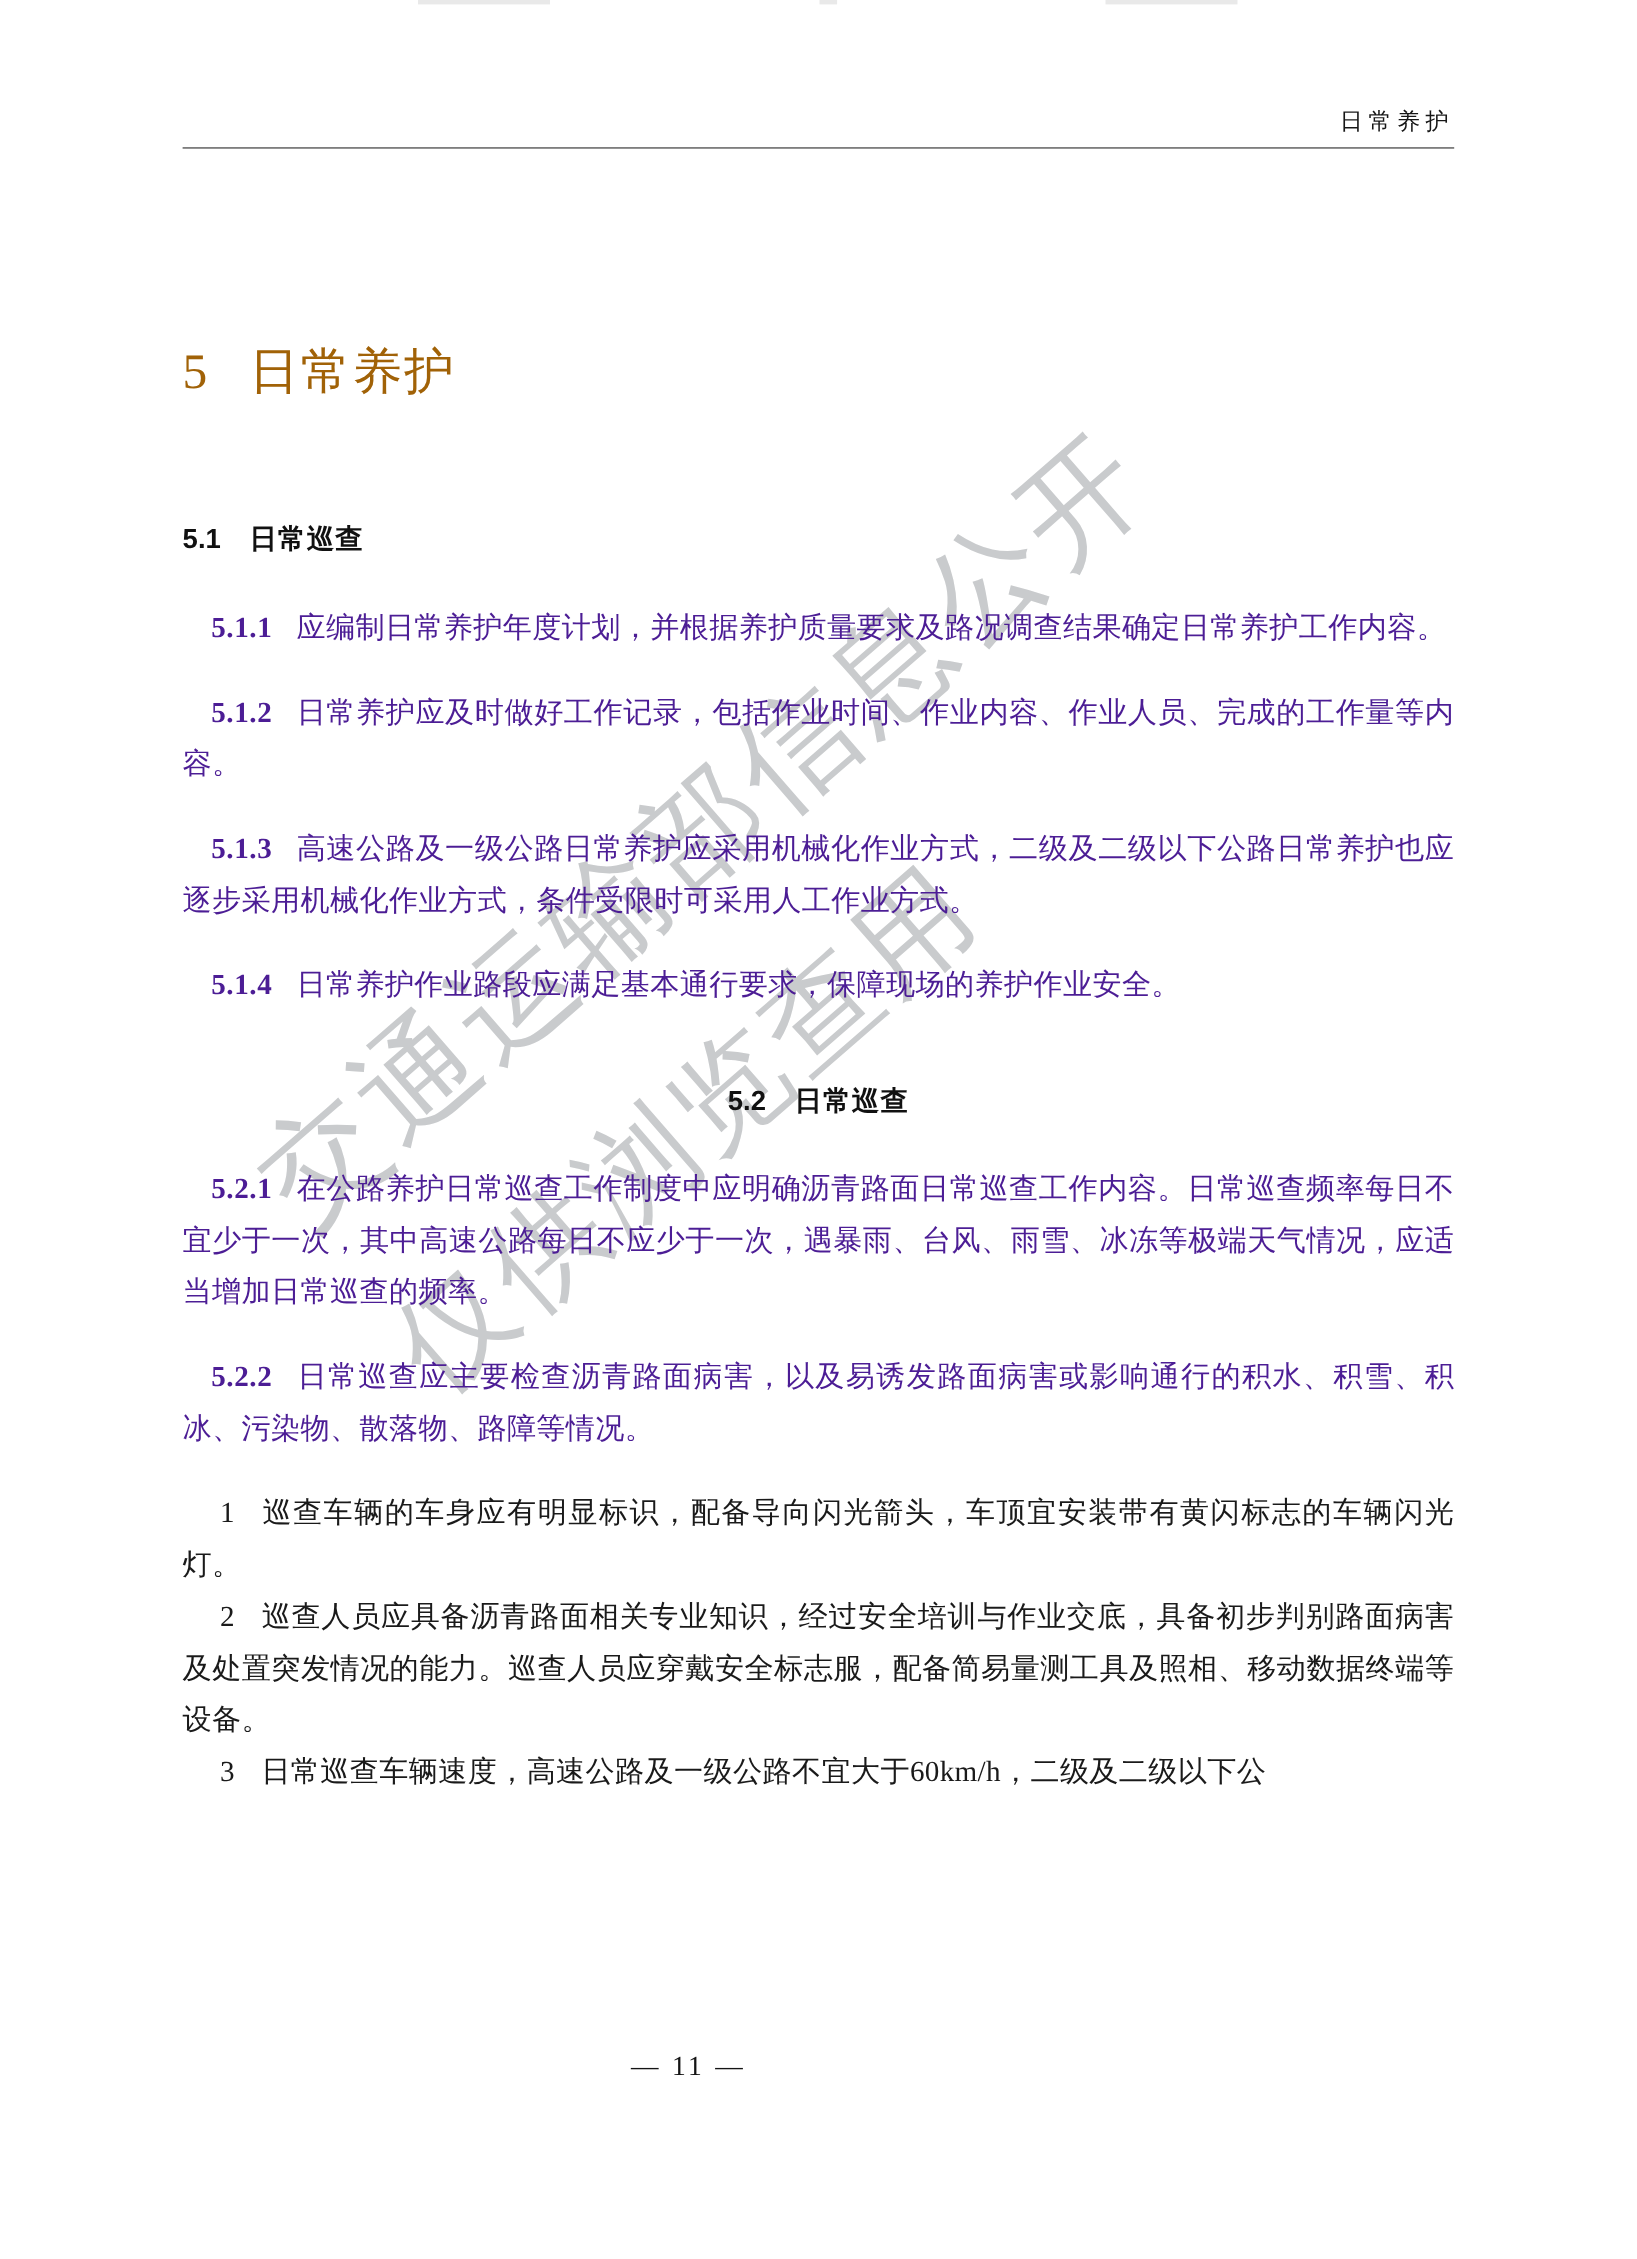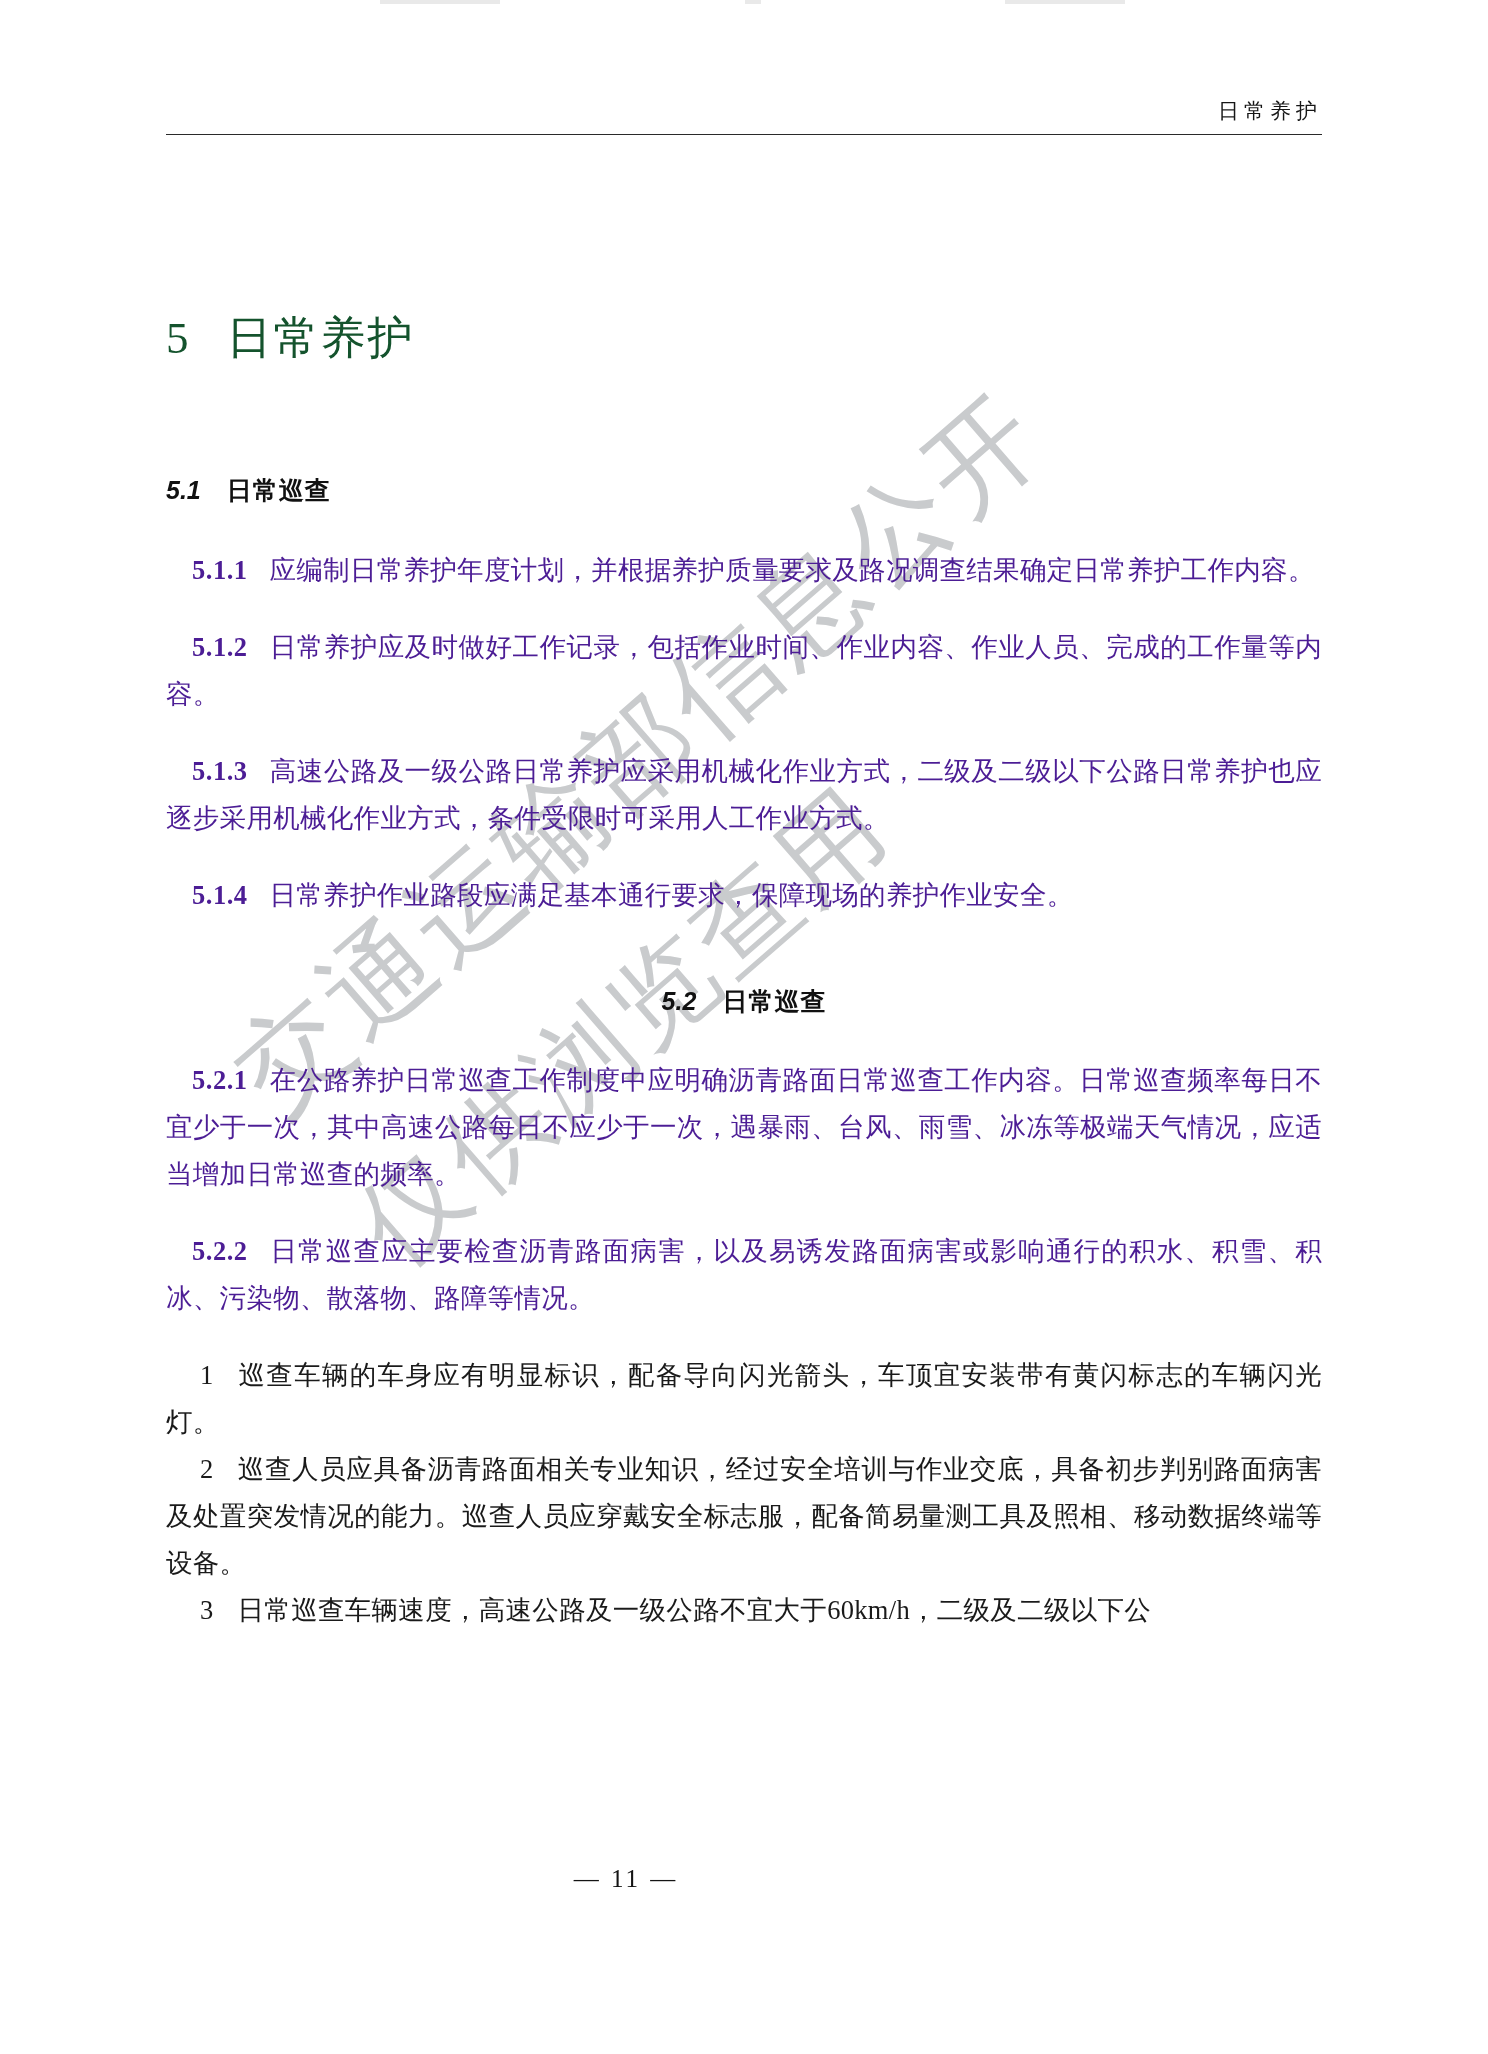--- a/index.html
+++ b/index.html
@@ -82,41 +82,40 @@
     left: 166px;
     top: 310px;
     width: 1156px;
     z-index: 1;
   }
 
   .chapter-title {
     font-size: 45px;
     font-weight: 400;
     letter-spacing: 2px;
-    color: #14532d;
+    color: #a16207;
     margin: 0 0 108px 0;
     line-height: 1.25;
   }
   .chapter-num {
     margin-right: 36px;
   }
 
   .section-title {
     font-size: 25px;
     font-weight: 700;
     color: #111111;
     margin: 0 0 40px 0;
     font-family: "Liberation Sans", "DejaVu Sans", sans-serif;
     letter-spacing: 1px;
     line-height: 1.3;
   }
   .section-title .sec-num {
     margin-right: 26px;
     letter-spacing: 0;
-    font-style: italic;
   }
   .section-title.gap-top {
     margin-top: 66px;
     text-align: center;
   }
 
   .para {
     font-size: 26.5px;
     line-height: 47px;
     color: #4c1d95;

